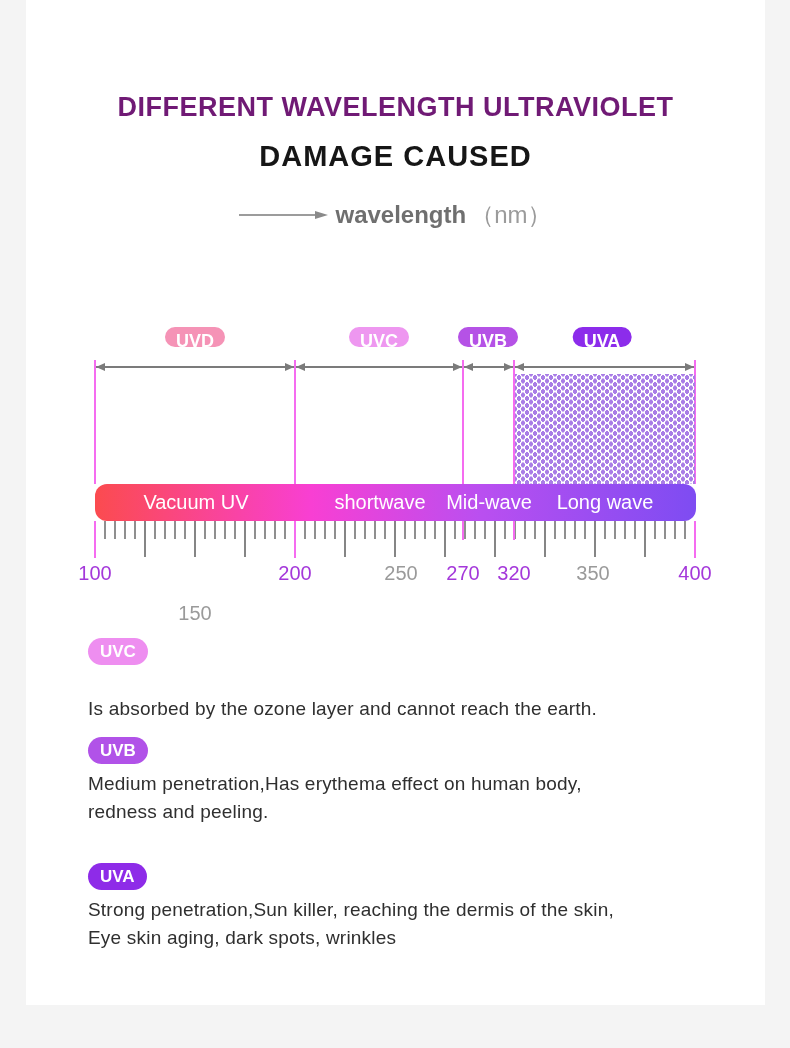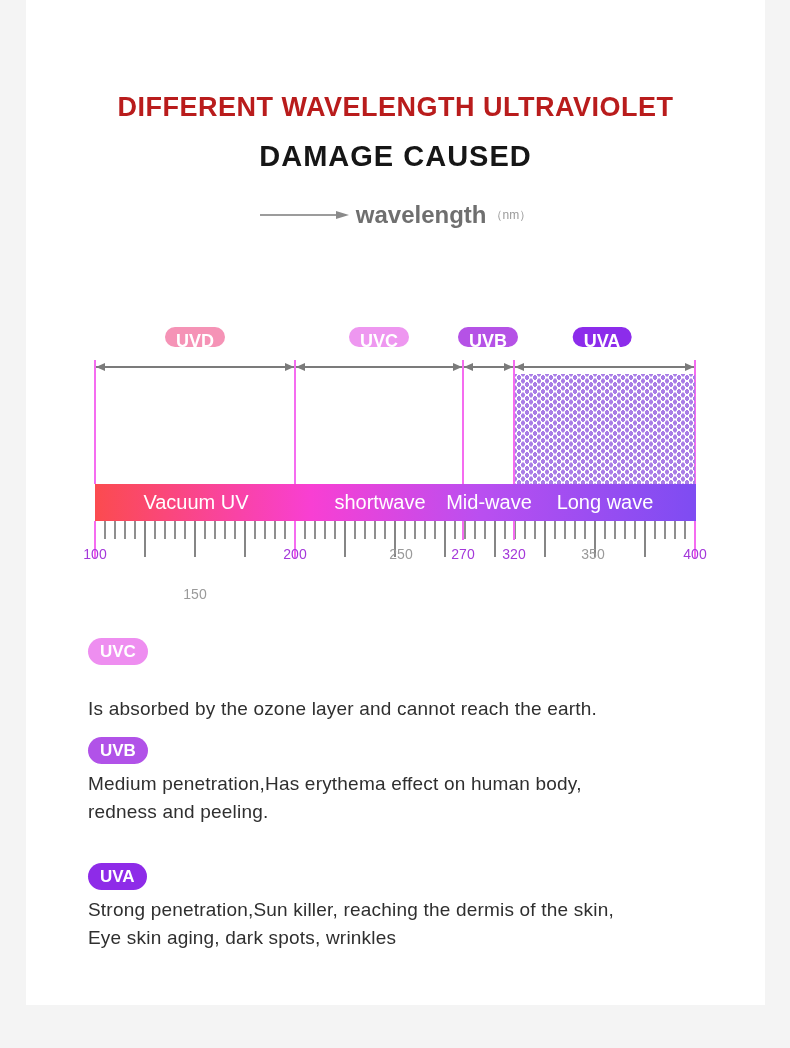--- a/index.html
+++ b/index.html
@@ -1,31 +1,31 @@
 <!DOCTYPE html>
 <html><head>
 <meta charset="utf-8">
 <style>
   html,body{margin:0;padding:0;}
   body{font-family:"Liberation Sans", sans-serif;}
   .page{position:relative;width:790px;height:1048px;background:#f4f4f4;overflow:hidden;}
   .card{position:absolute;left:26px;top:0;width:739px;height:1005px;background:#ffffff;}
 
   .t1{position:absolute;top:92px;left:0;width:739px;text-align:center;
-      font-size:27px;font-weight:700;color:#b91c1c;letter-spacing:.5px;}
+      font-size:27px;font-weight:700;color:#701a75;letter-spacing:.5px;}
   .t2{position:absolute;top:140px;left:0;width:739px;text-align:center;
       font-size:29px;font-weight:700;color:#161616;letter-spacing:1px;}
 
   .caption{position:absolute;top:202px;left:0;width:739px;height:26px;
       display:flex;align-items:center;justify-content:center;}
   .cap-line{width:76px;height:2px;background:#9c9c9c;}
   .cap-head{width:0;height:0;border-top:4px solid transparent;border-bottom:4px solid transparent;
       border-left:13px solid #8a8a8a;}
   .cap-label{margin-left:7px;font-size:24px;font-weight:700;color:#6f6f6f;}
-  .cap-unit{margin-left:4px;font-size:12px;color:#9b9b9b;}
+  .cap-unit{margin-left:4px;font-size:24px;color:#9b9b9b;}
 
   .pill{position:absolute;top:327px;transform:translateX(-50%);height:20px;line-height:29px;
       padding:0 11px;border-radius:15px;color:#fff;font-weight:700;font-size:18px;}
   .pill-uvd{left:169px;background:#F593B6;}
   .pill-uvc{left:353px;background:#EE97F0;}
   .pill-uvb{left:462px;background:#B552E6;}
   .pill-uva{left:576px;background:#8C2CEB;}
 
   .dim{position:absolute;top:366px;height:2px;background:#7b7b7b;}
   .dim::before{content:"";position:absolute;left:0;top:-3px;width:0;height:0;
@@ -35,35 +35,35 @@
 
   .bl{position:absolute;top:360px;width:2px;height:124px;background:#F56CF0;}
 
   .dots{position:absolute;left:489px;top:374px;width:180px;height:110px;
       background-image:
         radial-gradient(circle,#A97DE6 2.2px,rgba(169,125,230,0) 2.4px),
         radial-gradient(circle,#A97DE6 2.2px,rgba(169,125,230,0) 2.4px);
       background-size:8px 7px;background-position:0 0,4px 3.5px;}
 
   .bar{position:absolute;left:69px;top:484px;width:601px;height:37px;
-      background:linear-gradient(90deg,#FB4B4F 0%,#F83FD3 36%,#BA4FF0 64%,#7E4CF2 100%);}
+      background:linear-gradient(90deg,#FB4B4F 0%,#F83FD3 36%,#BA4FF0 64%,#7E4CF2 100%);border-radius:12px;}
   .bar-label{position:absolute;top:0;height:37px;line-height:37px;transform:translateX(-50%);
       color:#ffffff;font-size:20px;white-space:nowrap;}
   .bar-label.l1{left:101px;} .bar-label.l2{left:285px;} .bar-label.l3{left:394px;} .bar-label.l4{left:510px;}
 
   .ruler{position:absolute;left:68px;top:521px;width:603px;height:38px;
       background-image:
         repeating-linear-gradient(90deg,#858585 0 2px,rgba(0,0,0,0) 2px 50px),
         repeating-linear-gradient(90deg,#8f8f8f 0 2px,rgba(0,0,0,0) 2px 10px);
       background-size:603px 36px,603px 18px;
       background-repeat:no-repeat,no-repeat;}
   .rt{position:absolute;width:2px;background:#F56CF0;top:521px;}
   .rt-tall{height:37px;} .rt-short{height:19px;}
 
-  .num{position:absolute;top:546px;transform:translateX(-50%);font-size:14px;white-space:nowrap;}
+  .num{position:absolute;top:562px;transform:translateX(-50%);font-size:20px;white-space:nowrap;}
   .num-em{color:#A438DA;} .num-gray{color:#9A9A9A;}
 
   .sec-pill{position:absolute;left:62px;height:27px;line-height:27px;padding:0 12px;
       border-radius:14px;color:#fff;font-weight:700;font-size:17px;}
   .sp-uvc{top:638px;background:#EE8EF0;}
   .sp-uvb{top:737px;background:#B152E8;}
   .sp-uva{top:863px;background:#8E2BE8;}
   .sec-text{position:absolute;left:62px;font-size:19px;color:#2F2F2F;letter-spacing:.2px;line-height:28px;}
   .st-uvc{top:671px;margin-top:24px;} .st-uvb{top:770px;} .st-uva{top:896px;}
 </style>

